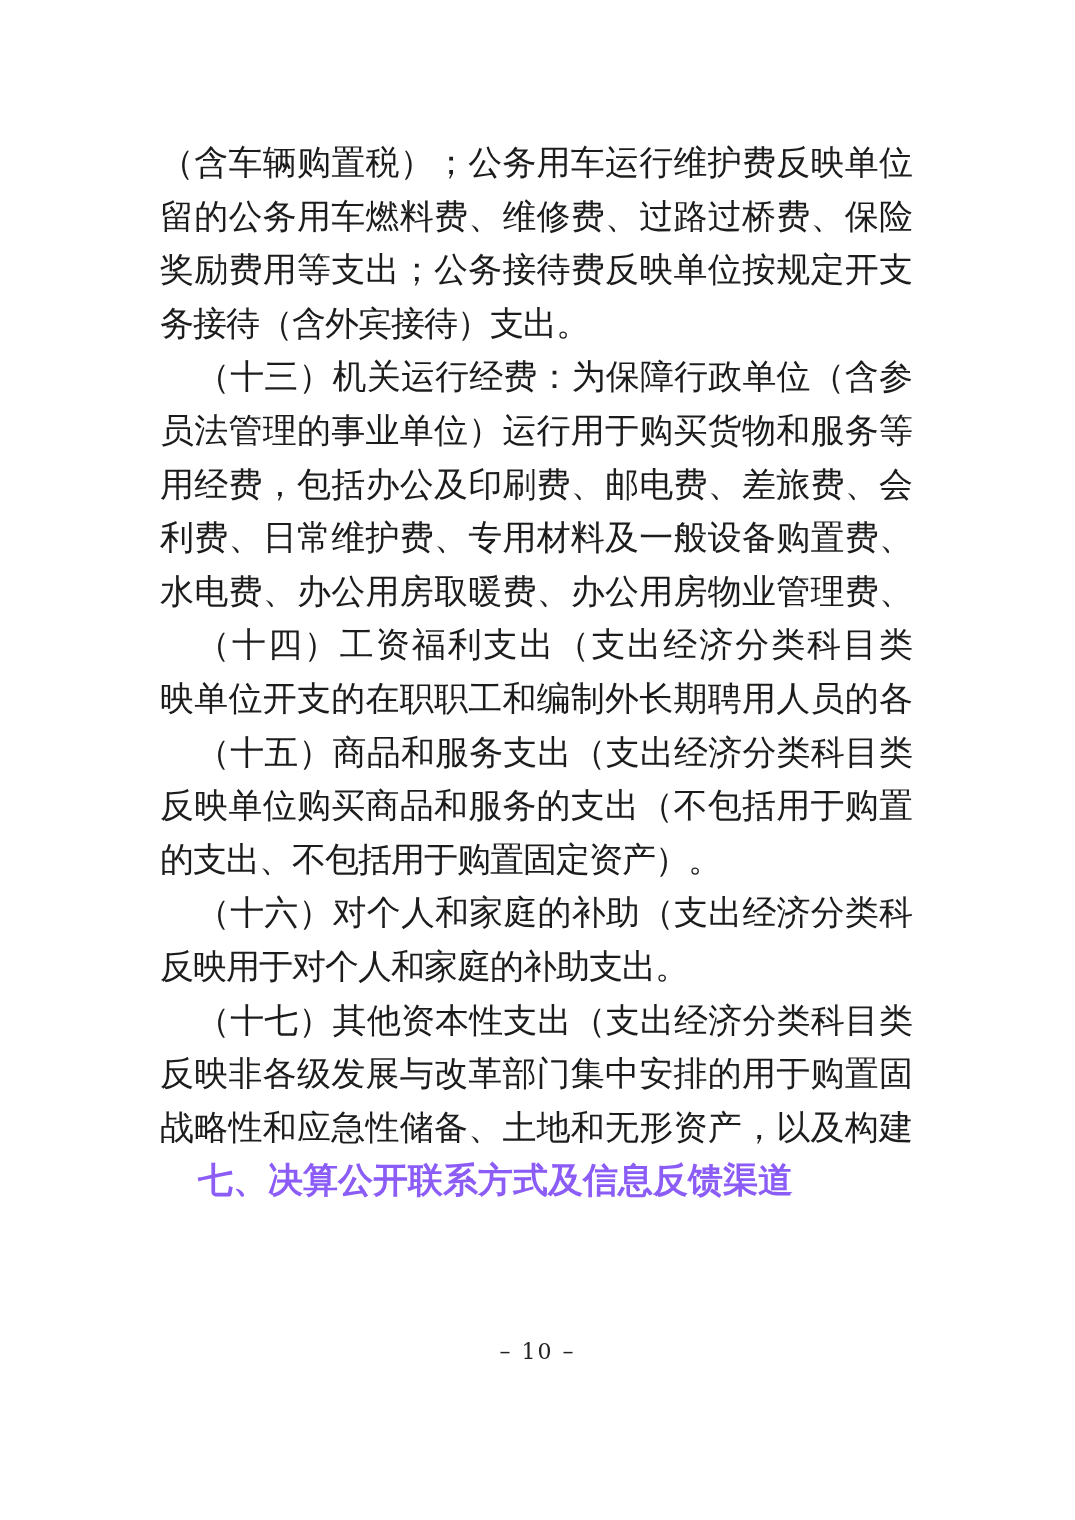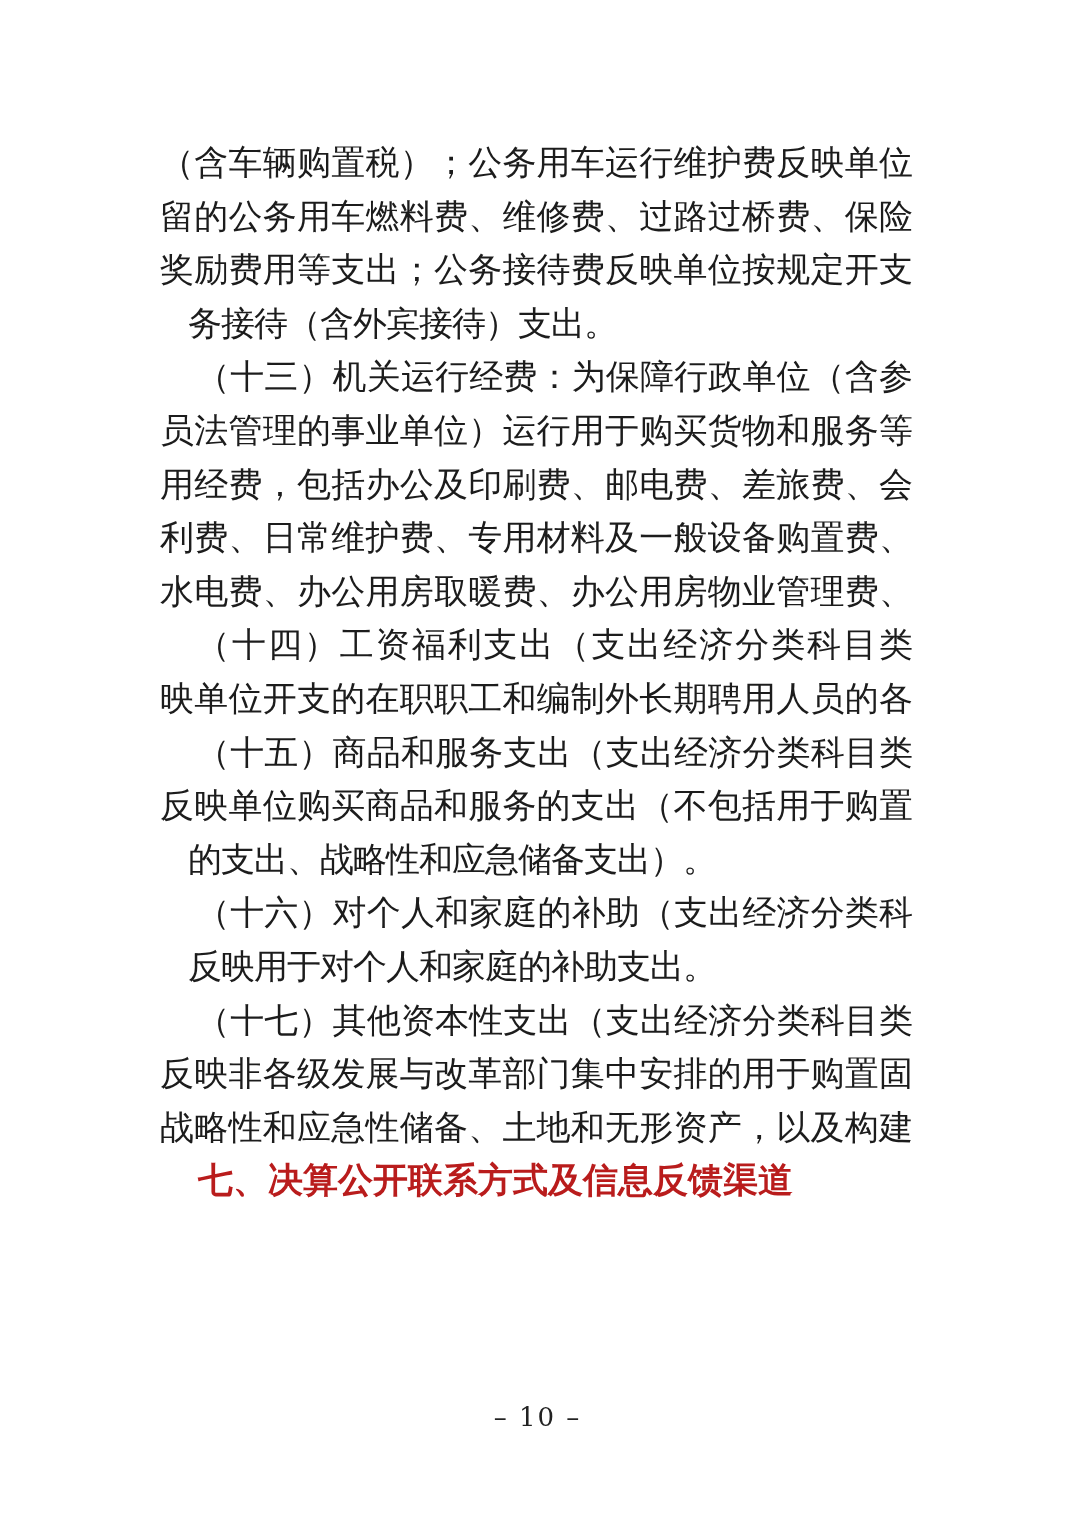--- a/index.html
+++ b/index.html
@@ -34,40 +34,39 @@
     text-align: justify;
     text-align-last: justify;
     text-justify: inter-character;
     overflow: hidden;
   }
   .line.indent {
     text-indent: 36px;
   }
   .line.end {
     text-align-last: left;
-    margin-left: 28px;
   }
   .heading {
     margin: 0;
     height: 53.6px;
     line-height: 53.6px;
     font-size: 35px;
     font-weight: 700;
     font-family: "DejaVu Sans", "Liberation Sans", sans-serif;
-    color: #b91c1c;
+    color: #8b5cf6;
     text-indent: 38px;
     white-space: nowrap;
   }
   .page-footer {
     position: absolute;
     left: 0;
-    top: 1402px;
+    top: 1339px;
     width: 100%;
     text-align: center;
-    font-size: 26px;
+    font-size: 22px;
     letter-spacing: 2px;
     color: #222222;
     font-family: "DejaVu Serif", "Liberation Serif", serif;
   }
 </style>
 </head>
 <body>
 
 <div class="page">
   <main class="body-text">
@@ -88,21 +87,21 @@
     </div>
 
     <div class="para">
       <div class="line indent">（十四）工资福利支出（支出经济分类科目类级）：反</div>
       <div class="line">映单位开支的在职职工和编制外长期聘用人员的各类劳动</div>
     </div>
 
     <div class="para">
       <div class="line indent">（十五）商品和服务支出（支出经济分类科目类级）：</div>
       <div class="line">反映单位购买商品和服务的支出（不包括用于购置固定资产</div>
-      <div class="line end">的支出、战略性和应急储备支出）。</div>
+      <div class="line end">的支出、不包括用于购置固定资产）。</div>
     </div>
 
     <div class="para">
       <div class="line indent">（十六）对个人和家庭的补助（支出经济分类科目类级）：</div>
       <div class="line end">反映用于对个人和家庭的补助支出。</div>
     </div>
 
     <div class="para">
       <div class="line indent">（十七）其他资本性支出（支出经济分类科目类级）：</div>
       <div class="line">反映非各级发展与改革部门集中安排的用于购置固定资产、</div>

